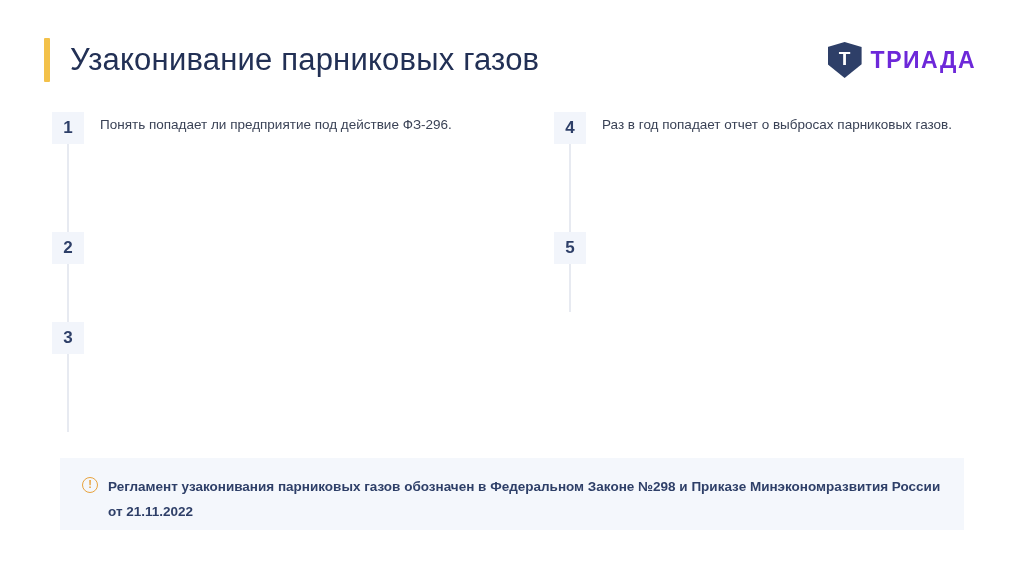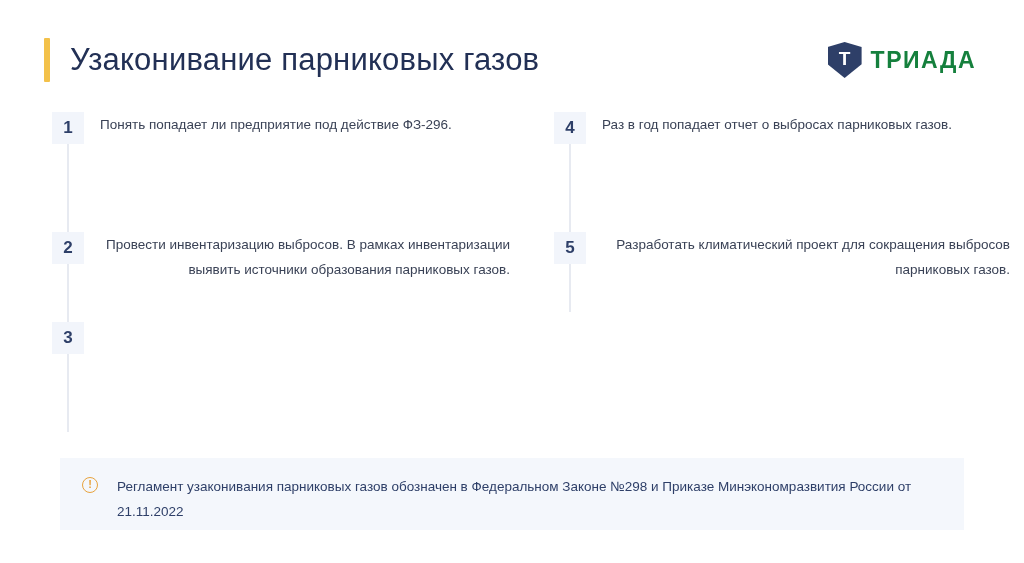--- a/index.html
+++ b/index.html
@@ -74,21 +74,21 @@
     font-weight: bold;
     display: flex;
     align-items: center;
     justify-content: center;
     padding-bottom: 3px;
     box-sizing: border-box;
   }
   .logo-word {
     font-size: 23px;
     font-weight: bold;
-    color: #15803d;
+    color: #6d28d9;
     letter-spacing: 1.5px;
   }
 
   
   .cols {
     position: absolute;
     left: 0;
     top: 112px;
     width: 1024px;
   }
@@ -134,21 +134,20 @@
     background: #cfd6e4;
     transform: translateX(-0.5px);
     z-index: 1;
   }
   .step-text {
     margin-left: 14px;
     font-size: 13.5px;
     line-height: 25px;
     color: #3a4256;
     max-width: 410px;
-    text-align: right;
   }
   .col-right .step-text { max-width: 408px; }
 
   
   .note {
     position: absolute;
     left: 60px;
     top: 458px;
     width: 904px;
     height: 72px;
@@ -170,23 +169,22 @@
     line-height: 13px;
     text-align: center;
     margin-top: 3px;
     margin-right: 10px;
     box-sizing: border-box;
   }
   .note-text {
     font-size: 13.5px;
     line-height: 25px;
     color: #2e3f68;
-    font-weight: normal;
+    font-weight: bold;
     max-width: 840px;
-    margin-left: 9px;
   }
 </style>
 </head>
 <body>
 
 <div class="slide">
 
   <div class="title-row">
     <div class="title-bar"></div>
     <div class="title-text">Узаконивание парниковых газов</div>
@@ -210,21 +208,20 @@
           <div class="connector" style="height:104px;"></div>
         </div>
         <div class="step-text">Понять попадает ли предприятие под действие ФЗ-296.</div>
       </div>
 
       <div class="step" style="height:90px;">
         <div class="num-wrap">
           <div class="num-box">2</div>
           <div class="connector" style="height:58px;"></div>
         </div>
-        <div class="step-text">Провести инвентаризацию выбросов. В рамках инвентаризации выявить источники образования парниковых газов.</div>
       </div>
 
       <div class="step" style="height:110px;">
         <div class="num-wrap">
           <div class="num-box">3</div>
           <div class="connector" style="height:78px;"></div>
         </div>
       </div>
 
     </div>
@@ -237,21 +234,20 @@
           <div class="connector" style="height:104px;"></div>
         </div>
         <div class="step-text">Раз в год попадает отчет о выбросах парниковых газов.</div>
       </div>
 
       <div class="step" style="height:90px;">
         <div class="num-wrap">
           <div class="num-box">5</div>
           <div class="connector" style="height:48px;"></div>
         </div>
-        <div class="step-text">Разработать климатический проект для сокращения выбросов парниковых газов.</div>
       </div>
 
     </div>
 
   </div>
 
   <div class="note">
     <div class="note-icon">!</div>
     <div class="note-text">Регламент узаконивания парниковых газов обозначен в Федеральном Законе №298 и Приказе Минэкономразвития России от 21.11.2022</div>
   </div>

